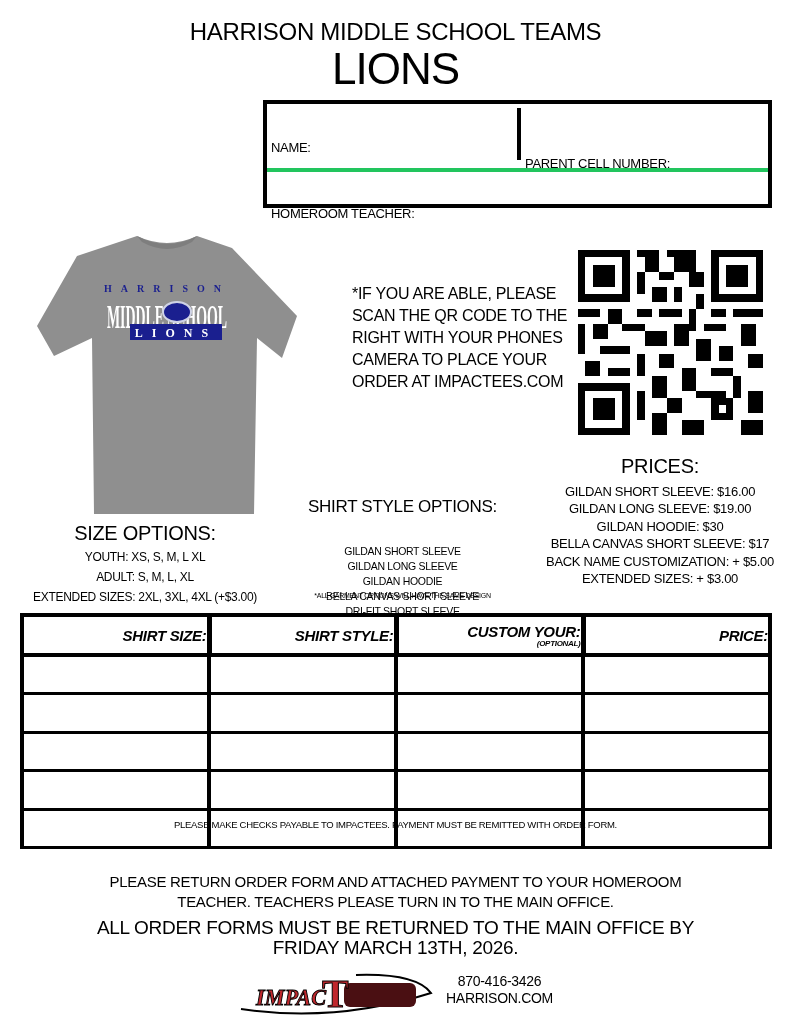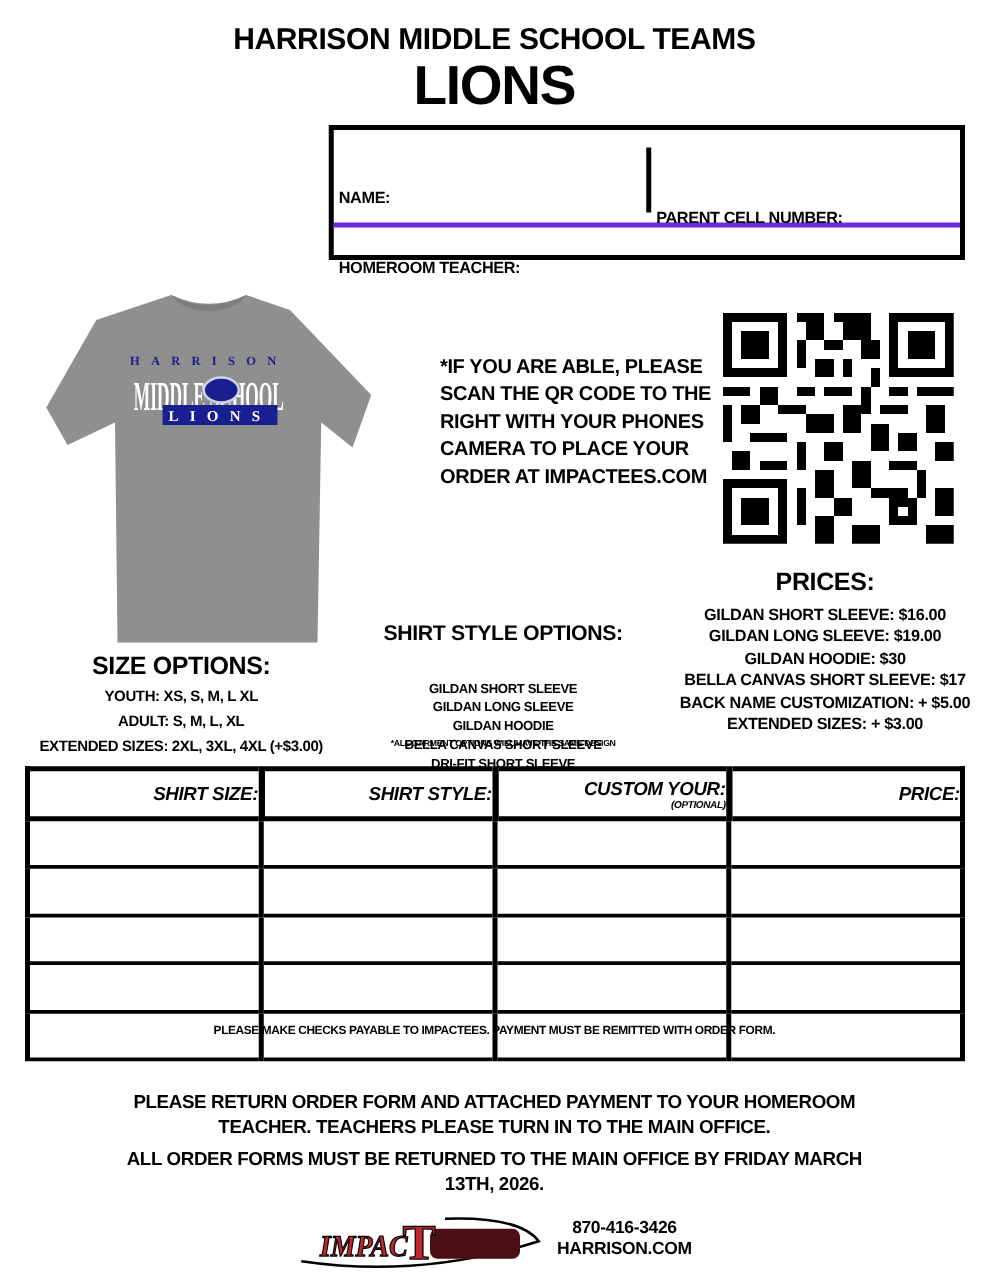--- a/index.html
+++ b/index.html
@@ -1,26 +1,26 @@
 <!DOCTYPE html>
 <html><head>
 <meta charset="utf-8">
 <style>
   * { box-sizing: border-box; margin: 0; padding: 0; }
   body { width: 791px; height: 1024px; background: #ffffff; position: relative; overflow: hidden;
          font-family: "Liberation Sans", sans-serif; color: #000; }
-  .b { font-family: "Liberation Sans", sans-serif; font-weight: bold; letter-spacing: -0.3px; }
+  .b { font-family: "Liberation Sans", sans-serif; font-weight: normal; letter-spacing: -0.3px; }
   .abs { position: absolute; }
   .center { text-align: center; }
 
   #title1 { left: 0; width: 791px; top: 18px; font-size: 24px; }
   #title2 { left: 0; width: 791px; top: 44px; font-size: 44px; letter-spacing: -1px; }
 
   #info-box { left: 263px; top: 100px; width: 509px; height: 108px; border: 4px solid #000; }
-  #info-box .row1 { position: absolute; left: 0; top: 14px; width: 100%; height: 64px; border-bottom: 4px solid #6d28d9; }
+  #info-box .row1 { position: absolute; left: 0; top: 4px; width: 100%; height: 64px; border-bottom: 4px solid #22c55e; }
   #info-box .divider { position: absolute; left: 250px; top: 0; width: 4px; height: 52px; background: #000; }
   .field-label { position: absolute; font-size: 13px; }
 
   #tshirt { left: 32px; top: 228px; width: 270px; height: 290px; }
 
   #qr-text { left: 352px; top: 283px; width: 220px; font-size: 16px; line-height: 22px; }
   #qr { left: 578px; top: 250px; width: 185px; height: 185px; }
 
   #prices-title { left: 540px; width: 240px; top: 455px; font-size: 20px; }
   #prices-list { left: 530px; width: 260px; top: 483px; font-size: 13px; line-height: 17.4px; }
@@ -35,21 +35,21 @@
   #order-table { left: 20px; top: 613px; width: 752px; height: 234px; border-collapse: collapse; table-layout: fixed; }
   #order-table td, #order-table th { border: 4px solid #000; }
   #order-table th { height: 40px; font-size: 15px; font-weight: bold; vertical-align: middle; text-align: right; font-style: italic; }
   #order-table td { height: 38.5px; }
   #order-table tr td { border-top-width: 3px; border-bottom-width: 3px; }
   #order-table th.col { border-left-width: 5px; border-right-width: 5px; }
   .optional { display: block; font-size: 8px; line-height: 8px; }
 
   #checks { left: 0; width: 791px; top: 819px; font-size: 9.5px; }
   #return { left: 90px; width: 611px; top: 872px; font-size: 15px; line-height: 20px; }
-  #deadline { left: 90px; width: 611px; top: 918px; font-size: 15px; line-height: 20px; }
+  #deadline { left: 90px; width: 611px; top: 918px; font-size: 19px; line-height: 20px; }
 
   #logo { left: 236px; top: 963px; width: 200px; height: 56px; }
   #contact { left: 437px; top: 973px; width: 125px; font-size: 14px; line-height: 17px; }
 </style>
 </head>
 <body>
 
 <div class="abs b center" id="title1">HARRISON MIDDLE SCHOOL TEAMS</div>
 <div class="abs b center" id="title2">LIONS</div>
 

